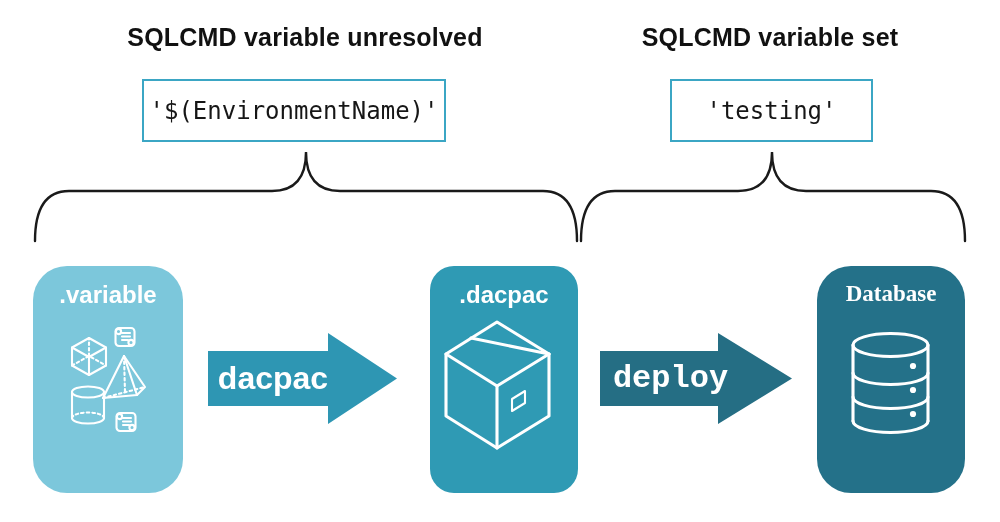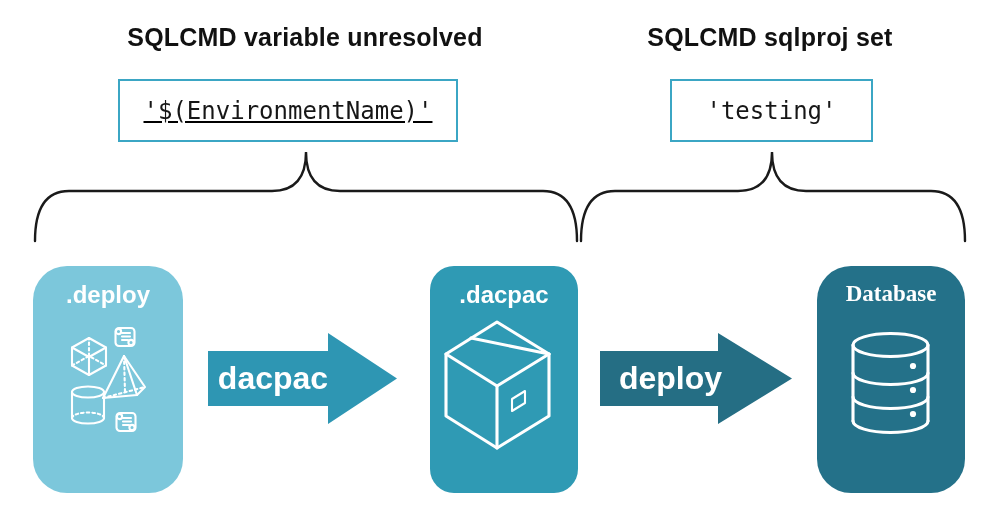--- a/index.html
+++ b/index.html
@@ -17,36 +17,36 @@
     position:absolute; font-weight:700; font-size:25px; letter-spacing:.2px;
     color:var(--heading-text); text-align:center; white-space:nowrap;
   }
   #heading-left  { left:110px; top:23px; width:390px;text-align:center; }
   #heading-right { left:615px; top:23px; width:310px; }
   .code-box {
     position:absolute; box-sizing:border-box; background:#ffffff;
     border:2px solid var(--code-border);
     display:flex; align-items:center; justify-content:center;
   }
-  #code-left  { left:118px; top:79px; width:340px; height:63px;text-decoration:underline; }
+  #code-left  { left:142px; top:79px; width:304px; height:63px; }
   #code-right { left:670px; top:79px; width:203px; height:63px; }
   .code-text {
     font-family:"DejaVu Sans Mono", monospace; font-size:24px;
     color:var(--code-text); white-space:pre;
   }
   svg.overlay { position:absolute; left:0; top:0; width:1000px; height:522px; }
   .brace { fill:none; stroke:var(--brace-stroke); stroke-width:2.4; stroke-linecap:round; }
   .arrow-build  { fill:var(--build-arrow); }
   .arrow-deploy { fill:var(--deploy-arrow); }
   .arrow-label {
     position:absolute; color:#fff; font-weight:700; font-size:32px;
     text-align:center; white-space:nowrap;
   }
   #label-build  { left:213px; top:360px; width:120px; }
-  #label-deploy { left:608px; top:360px; width:125px; }
+  #label-deploy { left:608px; top:360px; width:125px;font-family:Liberation Mono, monospace; }
   .node { position:absolute; top:266px; width:148px; height:227px; border-radius:34px; }
   #node-sqlproj  { left:33px;  width:150px; background:var(--sqlproj-bg); }
   #node-dacpac   { left:430px; background:var(--dacpac-bg);border-radius:24px; }
   #node-database { left:817px; background:var(--database-bg);font-family:Liberation Serif, serif; }
   .node-label {
     position:absolute; top:15px; left:0; width:100%; text-align:center;
     color:var(--node-text); font-weight:700; font-size:24px;
   }
   #node-database .node-label { font-size:23px; }
   .node-icon { position:absolute; left:0; top:0; width:100%; height:100%; }
@@ -55,41 +55,41 @@
   .w3 { stroke-width:3.1; }
   .dash { stroke-dasharray:2.5 3; }
   .dot { fill:var(--icon-stroke); stroke:none; }
 </style>
 </head>
 <body>
 
 <div class="canvas">
 
   <div class="heading" id="heading-left">SQLCMD variable unresolved</div>
-  <div class="heading" id="heading-right">SQLCMD sqlproj set</div>
+  <div class="heading" id="heading-right">SQLCMD variable set</div>
 
   <div class="code-box" id="code-left">
     <span class="code-text">'$(EnvironmentName)'</span>
   </div>
   <div class="code-box" id="code-right">
     <span class="code-text">'testing'</span>
   </div>
 
   <svg class="overlay" viewBox="0 0 1000 522">
     <path class="brace" d="M 35 241 Q 35 191 69 191 L 272 191 Q 306 191 306 152 Q 306 191 340 191 L 543 191 Q 577 191 577 241"></path>
     <path class="brace" d="M 581 241 Q 581 191 615 191 L 738 191 Q 772 191 772 152 Q 772 191 806 191 L 931 191 Q 965 191 965 241"></path>
     <polygon class="arrow-build" points="208,351 328,351 328,333 397,378.5 328,424 328,406 208,406"></polygon>
     <polygon class="arrow-deploy" points="600,351 718,351 718,333 792,378.5 718,424 718,406 600,406"></polygon>
   </svg>
 
   <div class="arrow-label" id="label-build">dacpac</div>
   <div class="arrow-label" id="label-deploy">deploy</div>
 
   <div class="node" id="node-sqlproj">
-    <div class="node-label">.deploy</div>
+    <div class="node-label">.variable</div>
     <svg class="node-icon" viewBox="0 0 150 227">
       <defs>
         <g id="scroll-shape" class="ic w2">
           <rect x="3.5" y="3" width="19" height="18" rx="3.5"></rect>
           <circle cx="6.5" cy="6.5" r="2.6"></circle>
           <circle cx="19" cy="17.5" r="2.6"></circle>
           <path d="M10,8 h8 M10,11.5 h8 M10,15 h6"></path>
         </g>
       </defs>
       <g>

